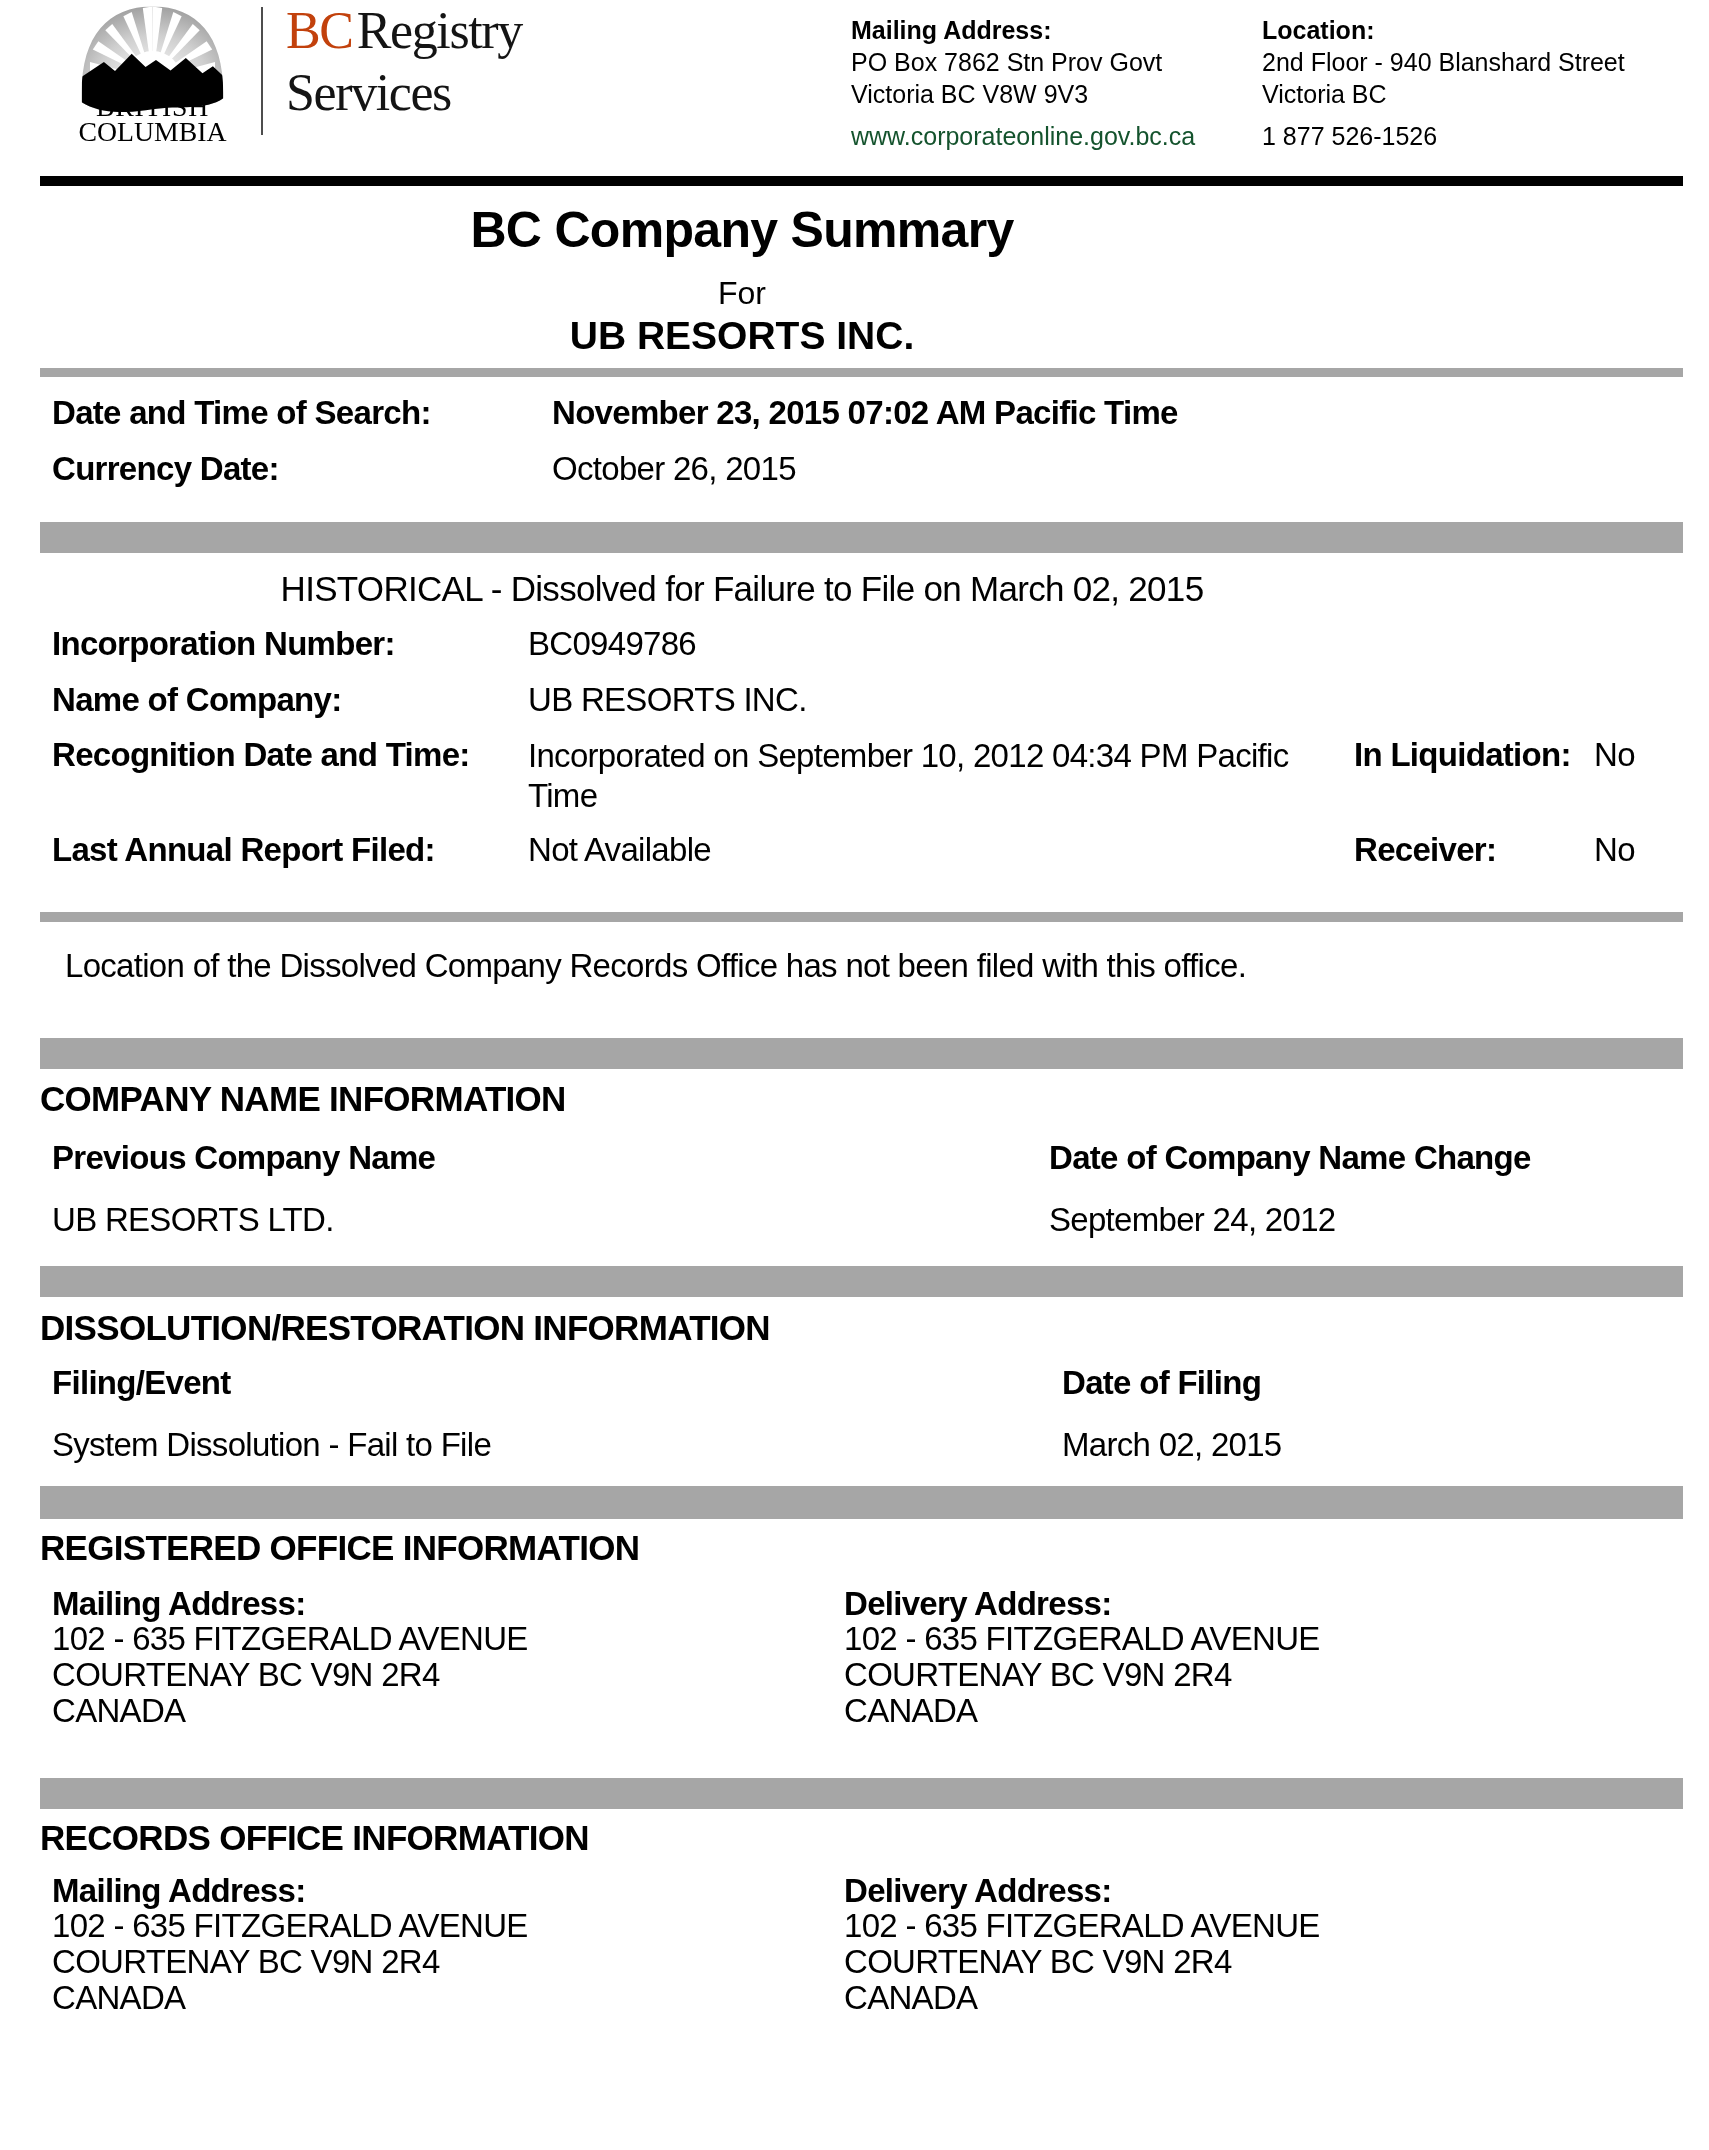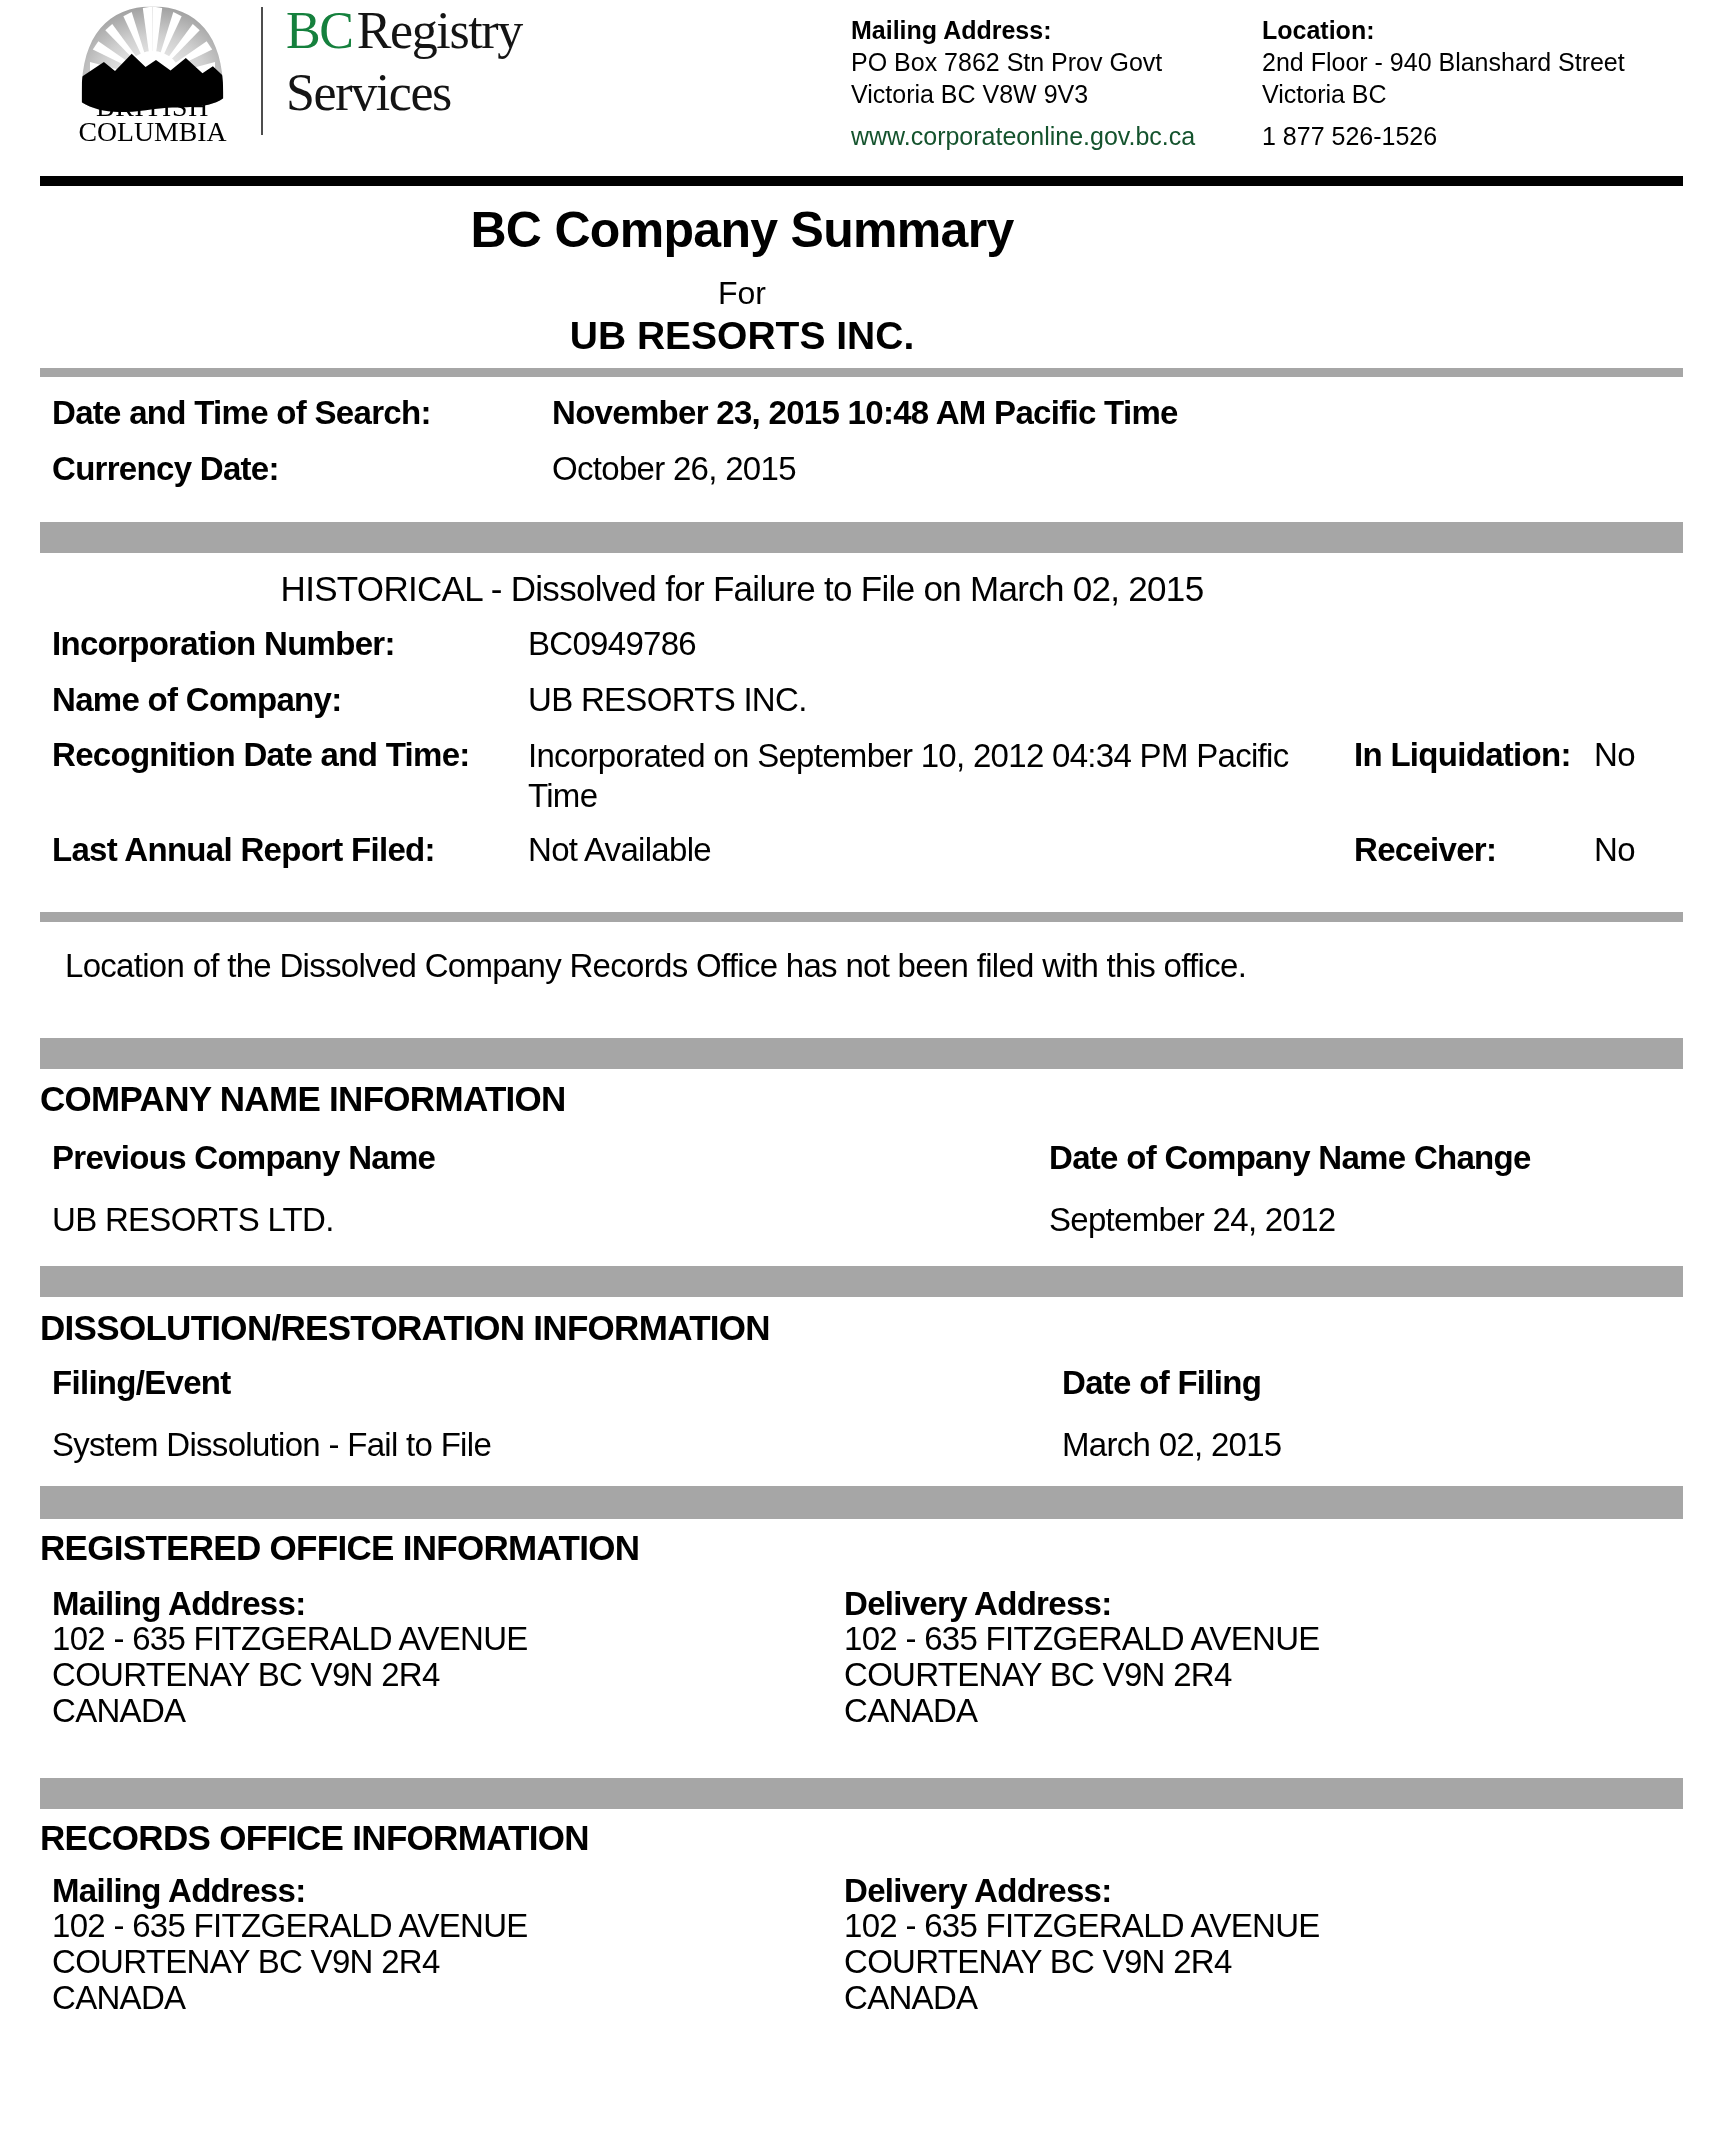--- a/index.html
+++ b/index.html
@@ -12,21 +12,21 @@
   .txt{font-size:33px;letter-spacing:-0.7px;line-height:1.18;}
   .b{font-weight:bold;}
   
   #logo-emblem{left:69px;top:1.4px;width:167px;height:143px;}
   #logo-divider{left:261px;top:7px;width:2.1px;height:128px;background:#4d4d4d;}
   #logo-wordmark{
     left:286px;top:0px;
     font-family:"Liberation Serif","DejaVu Serif",serif;
     font-size:52px;line-height:62px;letter-spacing:-1.4px;color:#141414;
   }
-  #logo-wordmark .bc-gray{color:#15803d;margin-right:4.2px;text-align:center;}
+  #logo-wordmark .bc-gray{color:#c2410c;margin-right:4.2px;text-align:center;}
   .contact{font-size:25px;line-height:32px;letter-spacing:0;}
   #contact-mailing{left:851px;top:14px;}
   #contact-location{left:1262px;top:14px;}
   .contact .spacer{display:block;height:9.7px;}
   a.weblink{color:#14532d;text-decoration:none;cursor:pointer;}
   
   .bar{position:absolute;left:40px;width:1643px;background:#a6a6a6;}
   #bar-black{top:176px;height:9.7px;background:#000;}
   #bar-thin-1{top:368px;height:9px;}
   #bar-thick-1{top:522px;height:31px;}
@@ -143,21 +143,21 @@
 <div class="bar" id="bar-black"></div>
 
 <div class="abs centerline" id="title-main">BC Company Summary</div>
 <div class="abs centerline" id="title-for">For</div>
 <div class="abs centerline" id="title-company">UB RESORTS INC.</div>
 
 <div class="bar" id="bar-thin-1"></div>
 
 <div class="f-row txt" id="row-search-date">
   <span class="c1 b">Date and Time of Search:</span>
-  <span class="cv-search b">November 23, 2015 10:48 AM Pacific Time</span>
+  <span class="cv-search b">November 23, 2015 07:02 AM Pacific Time</span>
 </div>
 <div class="f-row txt" id="row-currency">
   <span class="c1 b">Currency Date:</span>
   <span class="cv-search">October 26, 2015</span>
 </div>
 
 <div class="bar" id="bar-thick-1"></div>
 
 <div class="abs centerline" id="banner">HISTORICAL - Dissolved for Failure to File on March 02, 2015</div>
 

